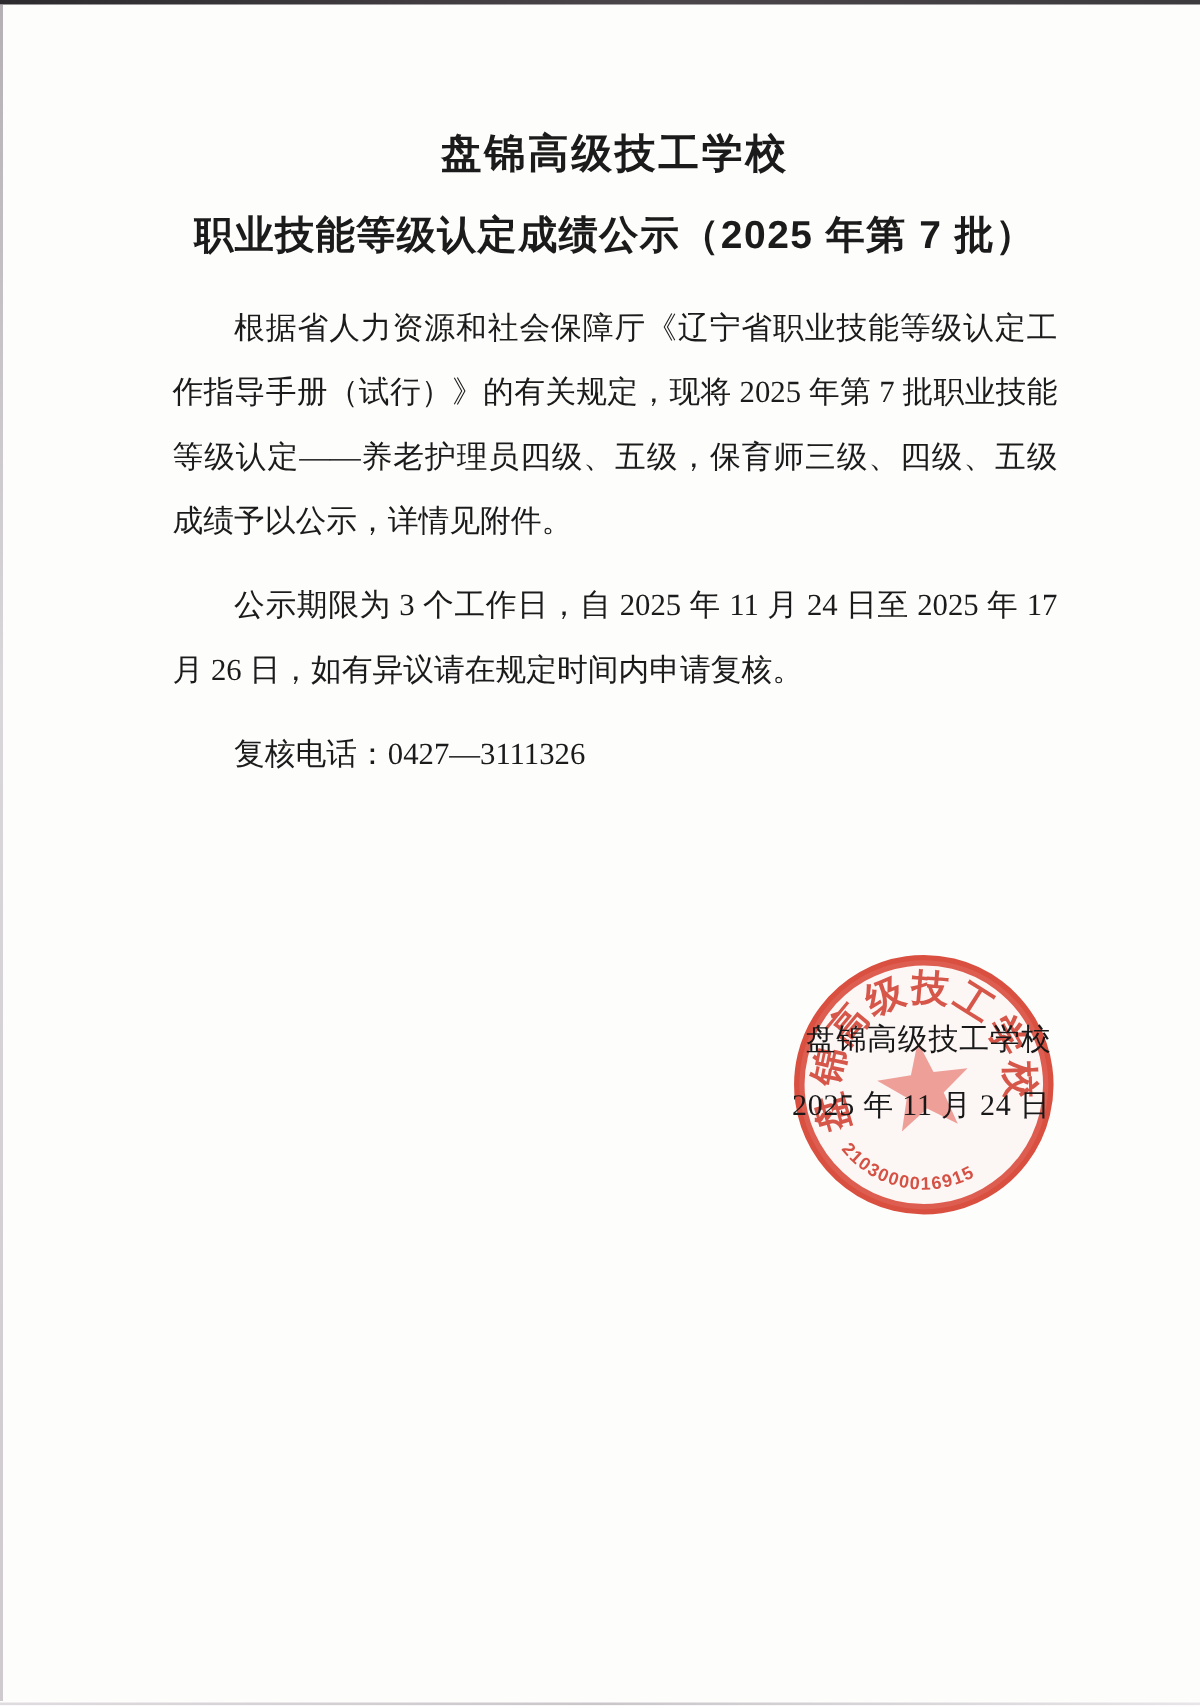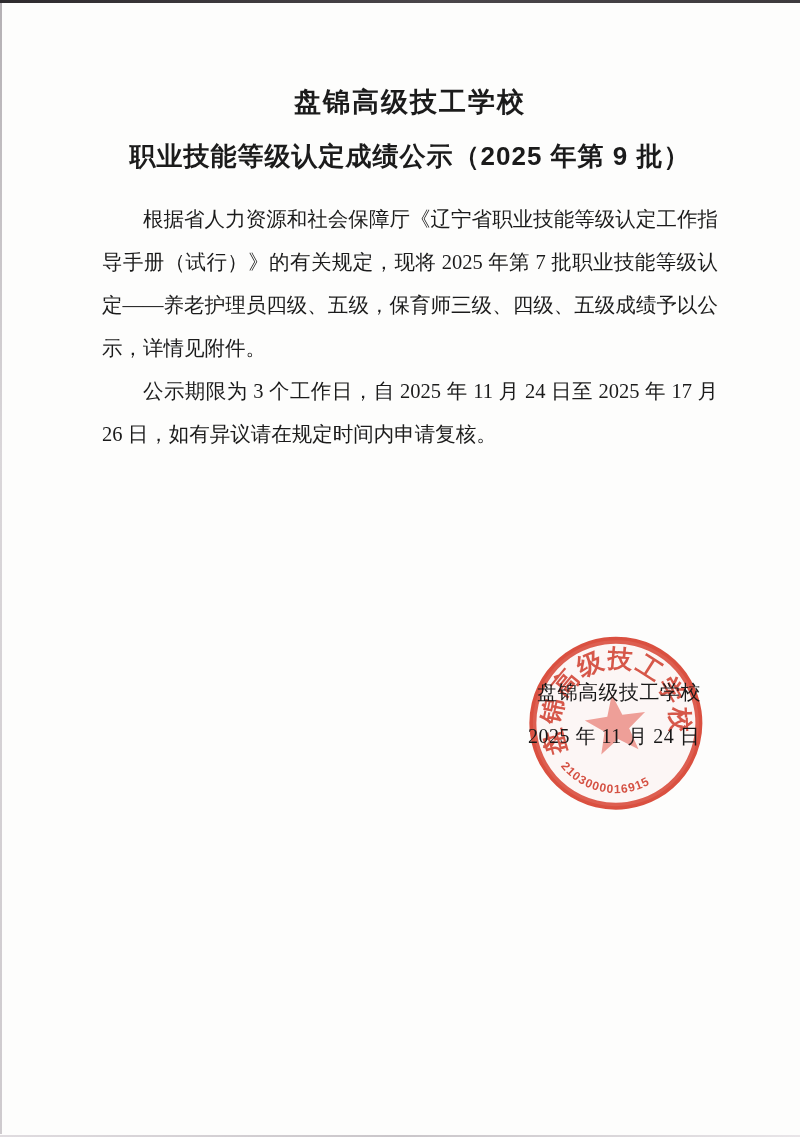--- a/index.html
+++ b/index.html
@@ -59,21 +59,21 @@
   }
   .body-text {
     margin-top: 26px;
     font-size: 20.5px;
     line-height: 43px;
     text-align: justify;
     text-justify: inter-character;
     word-break: break-all;
   }
   .body-text p {
-    margin: 0;
+    margin: 13px;
     text-indent: 2em;
   }
   
   .seal-wrap {
     position: absolute;
     left: 527px;
     top: 634px;
     width: 180px;
     height: 180px;
     transform: rotate(-8deg);
@@ -94,25 +94,26 @@
 <body>
 
 <div class="page">
 
   <div class="scan-edge-top"></div>
   <div class="scan-edge-left"></div>
   <div class="scan-edge-bottom"></div>
 
   <div class="content">
     <h1 class="title">盘锦高级技工学校</h1>
-    <h2 class="title title-line2">职业技能等级认定成绩公示（2025 年第 9 批）</h2>
+    <h2 class="title title-line2">职业技能等级认定成绩公示（2025 年第 7 批）</h2>
 
     <div class="body-text">
       <p>根据省人力资源和社会保障厅《辽宁省职业技能等级认定工作指导手册（试行）》的有关规定，现将 2025 年第 7 批职业技能等级认定——养老护理员四级、五级，保育师三级、四级、五级成绩予以公示，详情见附件。</p>
       <p>公示期限为 3 个工作日，自 2025 年 11 月 24 日至 2025 年 17 月 26 日，如有异议请在规定时间内申请复核。</p>
+      <p>复核电话：0427—3111326</p>
     </div>
   </div>
 
   <div class="seal-wrap">
     <svg width="180" height="180" viewBox="0 0 180 180">
       <defs>
         <path id="ringTextPath" d="M 40.5 117 A 56 56 0 1 1 137.5 117" fill="none"></path>
         <path id="serialPath" d="M 25.6 118.6 A 70 70 0 0 0 152.4 118.6" fill="none"></path>
       </defs>
       <circle cx="89" cy="89" r="83" fill="none" stroke="#d53826" stroke-width="7" opacity="0.88"></circle>

